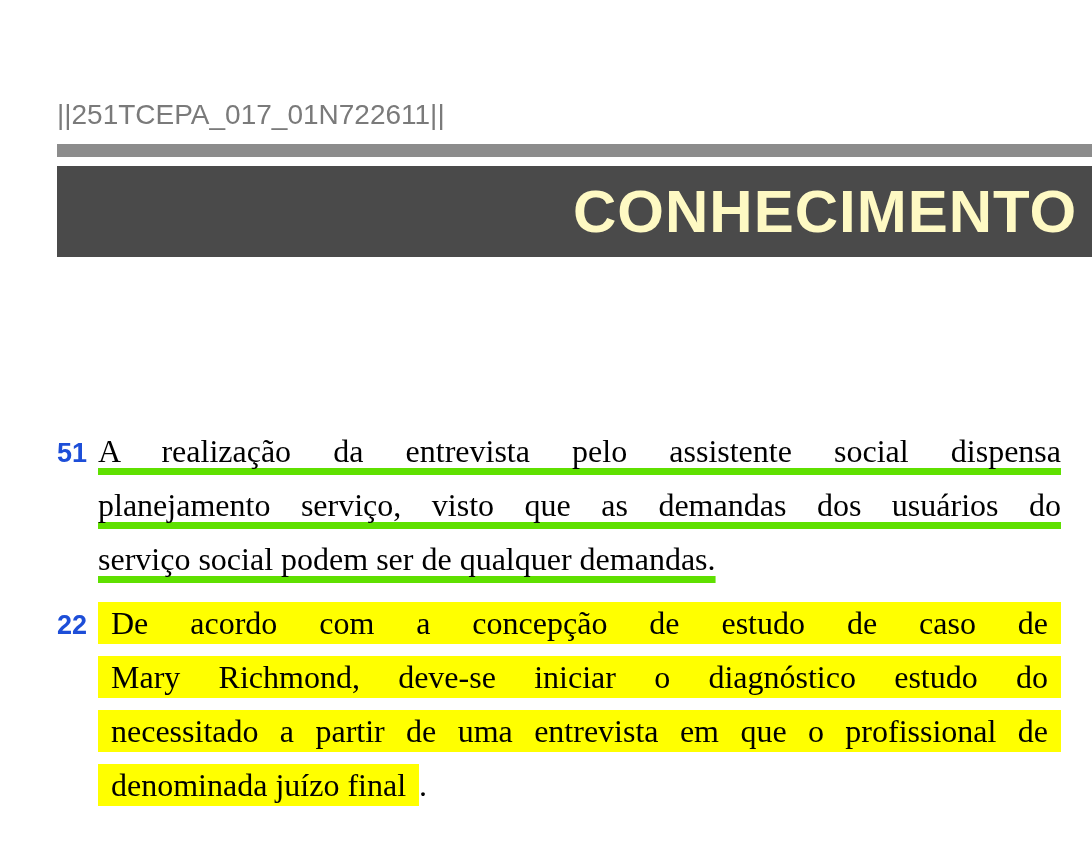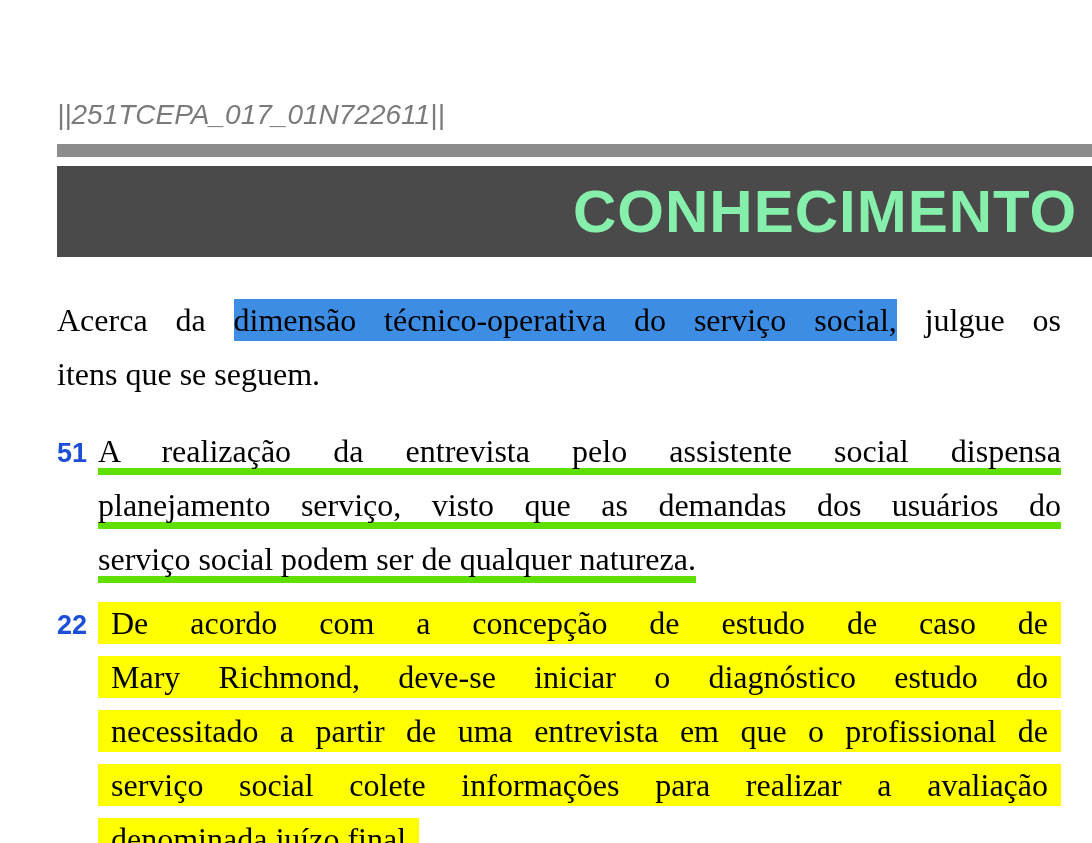--- a/index.html
+++ b/index.html
@@ -21,21 +21,20 @@
   }
   .header-code {
     position: absolute;
     left: 57px;
     top: 99px;
     font-family: "Liberation Sans", sans-serif;
     font-size: 28px;
     line-height: 32px;
     color: #7a7a7a;
     white-space: nowrap;
-    font-style: italic;
   }
   .gray-bar {
     position: absolute;
     left: 57px;
     top: 144px;
     width: 1035px;
     height: 13px;
     background: var(--bar-color, #8c8c8c);
   }
   .banner {
@@ -53,21 +52,21 @@
     position: absolute;
     left: 516px;
     top: 0;
     height: 91px;
     display: flex;
     align-items: center;
     font-family: "Liberation Sans", sans-serif;
     font-weight: bold;
     font-size: 60px;
     letter-spacing: 1px;
-    color: #86efac;
+    color: #fef9c3;
     white-space: nowrap;
   }
   .intro {
     position: absolute;
     left: 57px;
     top: 293px;
     width: 1004px;
   }
   .item {
     position: absolute;
@@ -124,38 +123,33 @@
 <div class="doc">
 
   <div class="header-code">||251TCEPA_017_01N722611||</div>
 
   <div class="gray-bar"></div>
 
   <div class="banner">
     <div class="banner-title">CONHECIMENTO</div>
   </div>
 
-  <div class="intro">
-    <div class="line"><span>Acerca da </span><span class="hl-blue">dimensão técnico-operativa do serviço social,</span><span> julgue os</span></div>
-    <div class="line last"><span>itens que se seguem.</span></div>
-  </div>
 
   <div class="item item-51">
     <div class="item-number">51</div>
     <div class="item-text">
       <div class="line"><span class="ul-green">A realização da entrevista pelo assistente social dispensa</span></div>
       <div class="line"><span class="ul-green">planejamento serviço, visto que as demandas dos usuários do</span></div>
-      <div class="line last"><span class="ul-green">serviço social podem ser de qualquer natureza.</span></div>
+      <div class="line last"><span class="ul-green">serviço social podem ser de qualquer demandas.</span></div>
     </div>
   </div>
 
   <div class="item item-52">
     <div class="item-number">22</div>
     <div class="item-text">
       <div class="line"><span class="hl-yellow">De acordo com a concepção de estudo de caso de</span></div>
       <div class="line"><span class="hl-yellow">Mary Richmond, deve-se iniciar o diagnóstico estudo do</span></div>
       <div class="line"><span class="hl-yellow">necessitado a partir de uma entrevista em que o profissional de</span></div>
-      <div class="line"><span class="hl-yellow">serviço social colete informações para realizar a avaliação</span></div>
       <div class="line last"><span class="hl-yellow">denominada juízo final</span><span>.</span></div>
     </div>
   </div>
 
 </div>
 
 </body></html>

